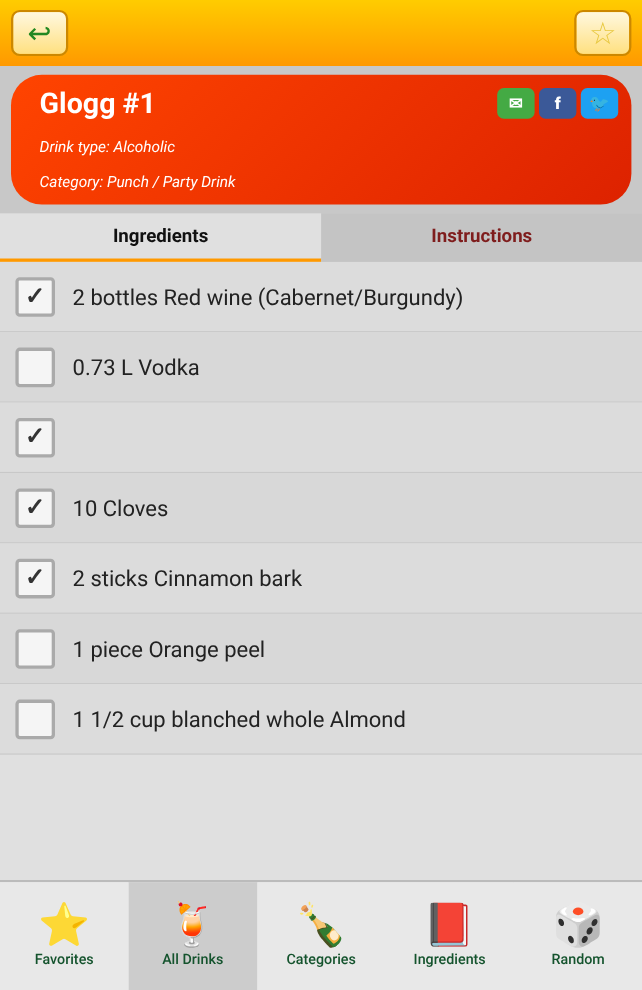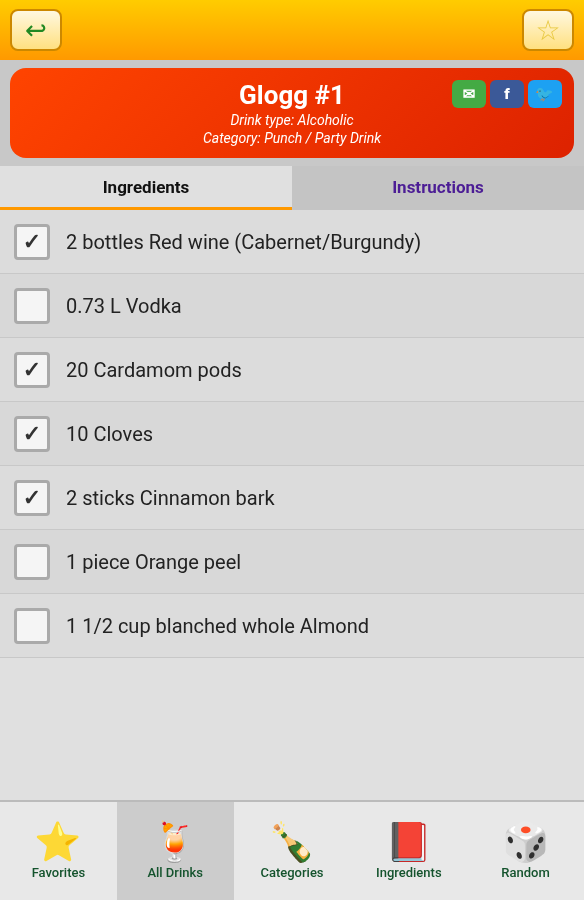--- a/index.html
+++ b/index.html
@@ -34,35 +34,34 @@
       cursor: pointer;
       font-size: 26px;
     }
     .back-icon { color: #228822; }
     .star-icon-top { color: #e8c840; font-size: 28px; }
 
     
     .header-card {
       background: linear-gradient(135deg, #ff4400, #dd2200);
       margin: 8px 10px 0 10px;
-      border-radius: 16px;
-      padding: 12px 0;
+      border-radius: 28px;
+      padding: 12px 26px;
       position: relative;
       min-height: 80px;
-      text-align: center;
     }
     .drink-title {
       color: #fff;
       font-size: 26px;
       font-weight: bold;
     }
     .drink-meta {
       color: #ffe0cc;
       font-size: 14px;
-      margin-top: 2px;
+      margin-top: 16px;
     }
     .drink-meta span { color: #fff; font-style: italic; }
     .social-icons {
       position: absolute;
       top: 12px;
       right: 12px;
       display: flex;
       gap: 4px;
     }
     .social-btn {
@@ -99,21 +98,21 @@
       cursor: pointer;
       border-bottom: 3px solid transparent;
     }
     .tab.active {
       background: #e0e0e0;
       border-bottom: 3px solid #ff9900;
       color: #111;
     }
     .tab.inactive {
       background: #c4c4c4;
-      color: #4c1d95;
+      color: #7f1d1d;
     }
 
     
     .ingredients-list {
       background: #e0e0e0;
       flex: 1;
       overflow-y: auto;
       height: 600px;
     }
     .ingredient-item {
@@ -236,21 +235,20 @@
     <div class="ingredient-item">
     <div class="checkbox ">
       
     </div>
     <span class="ingredient-text">0.73 L Vodka</span>
   </div>
     <div class="ingredient-item">
     <div class="checkbox checked">
       <span class="checkmark">✓</span>
     </div>
-    <span class="ingredient-text">20 Cardamom pods</span>
   </div>
     <div class="ingredient-item">
     <div class="checkbox checked">
       <span class="checkmark">✓</span>
     </div>
     <span class="ingredient-text">10 Cloves</span>
   </div>
     <div class="ingredient-item">
     <div class="checkbox checked">
       <span class="checkmark">✓</span>

